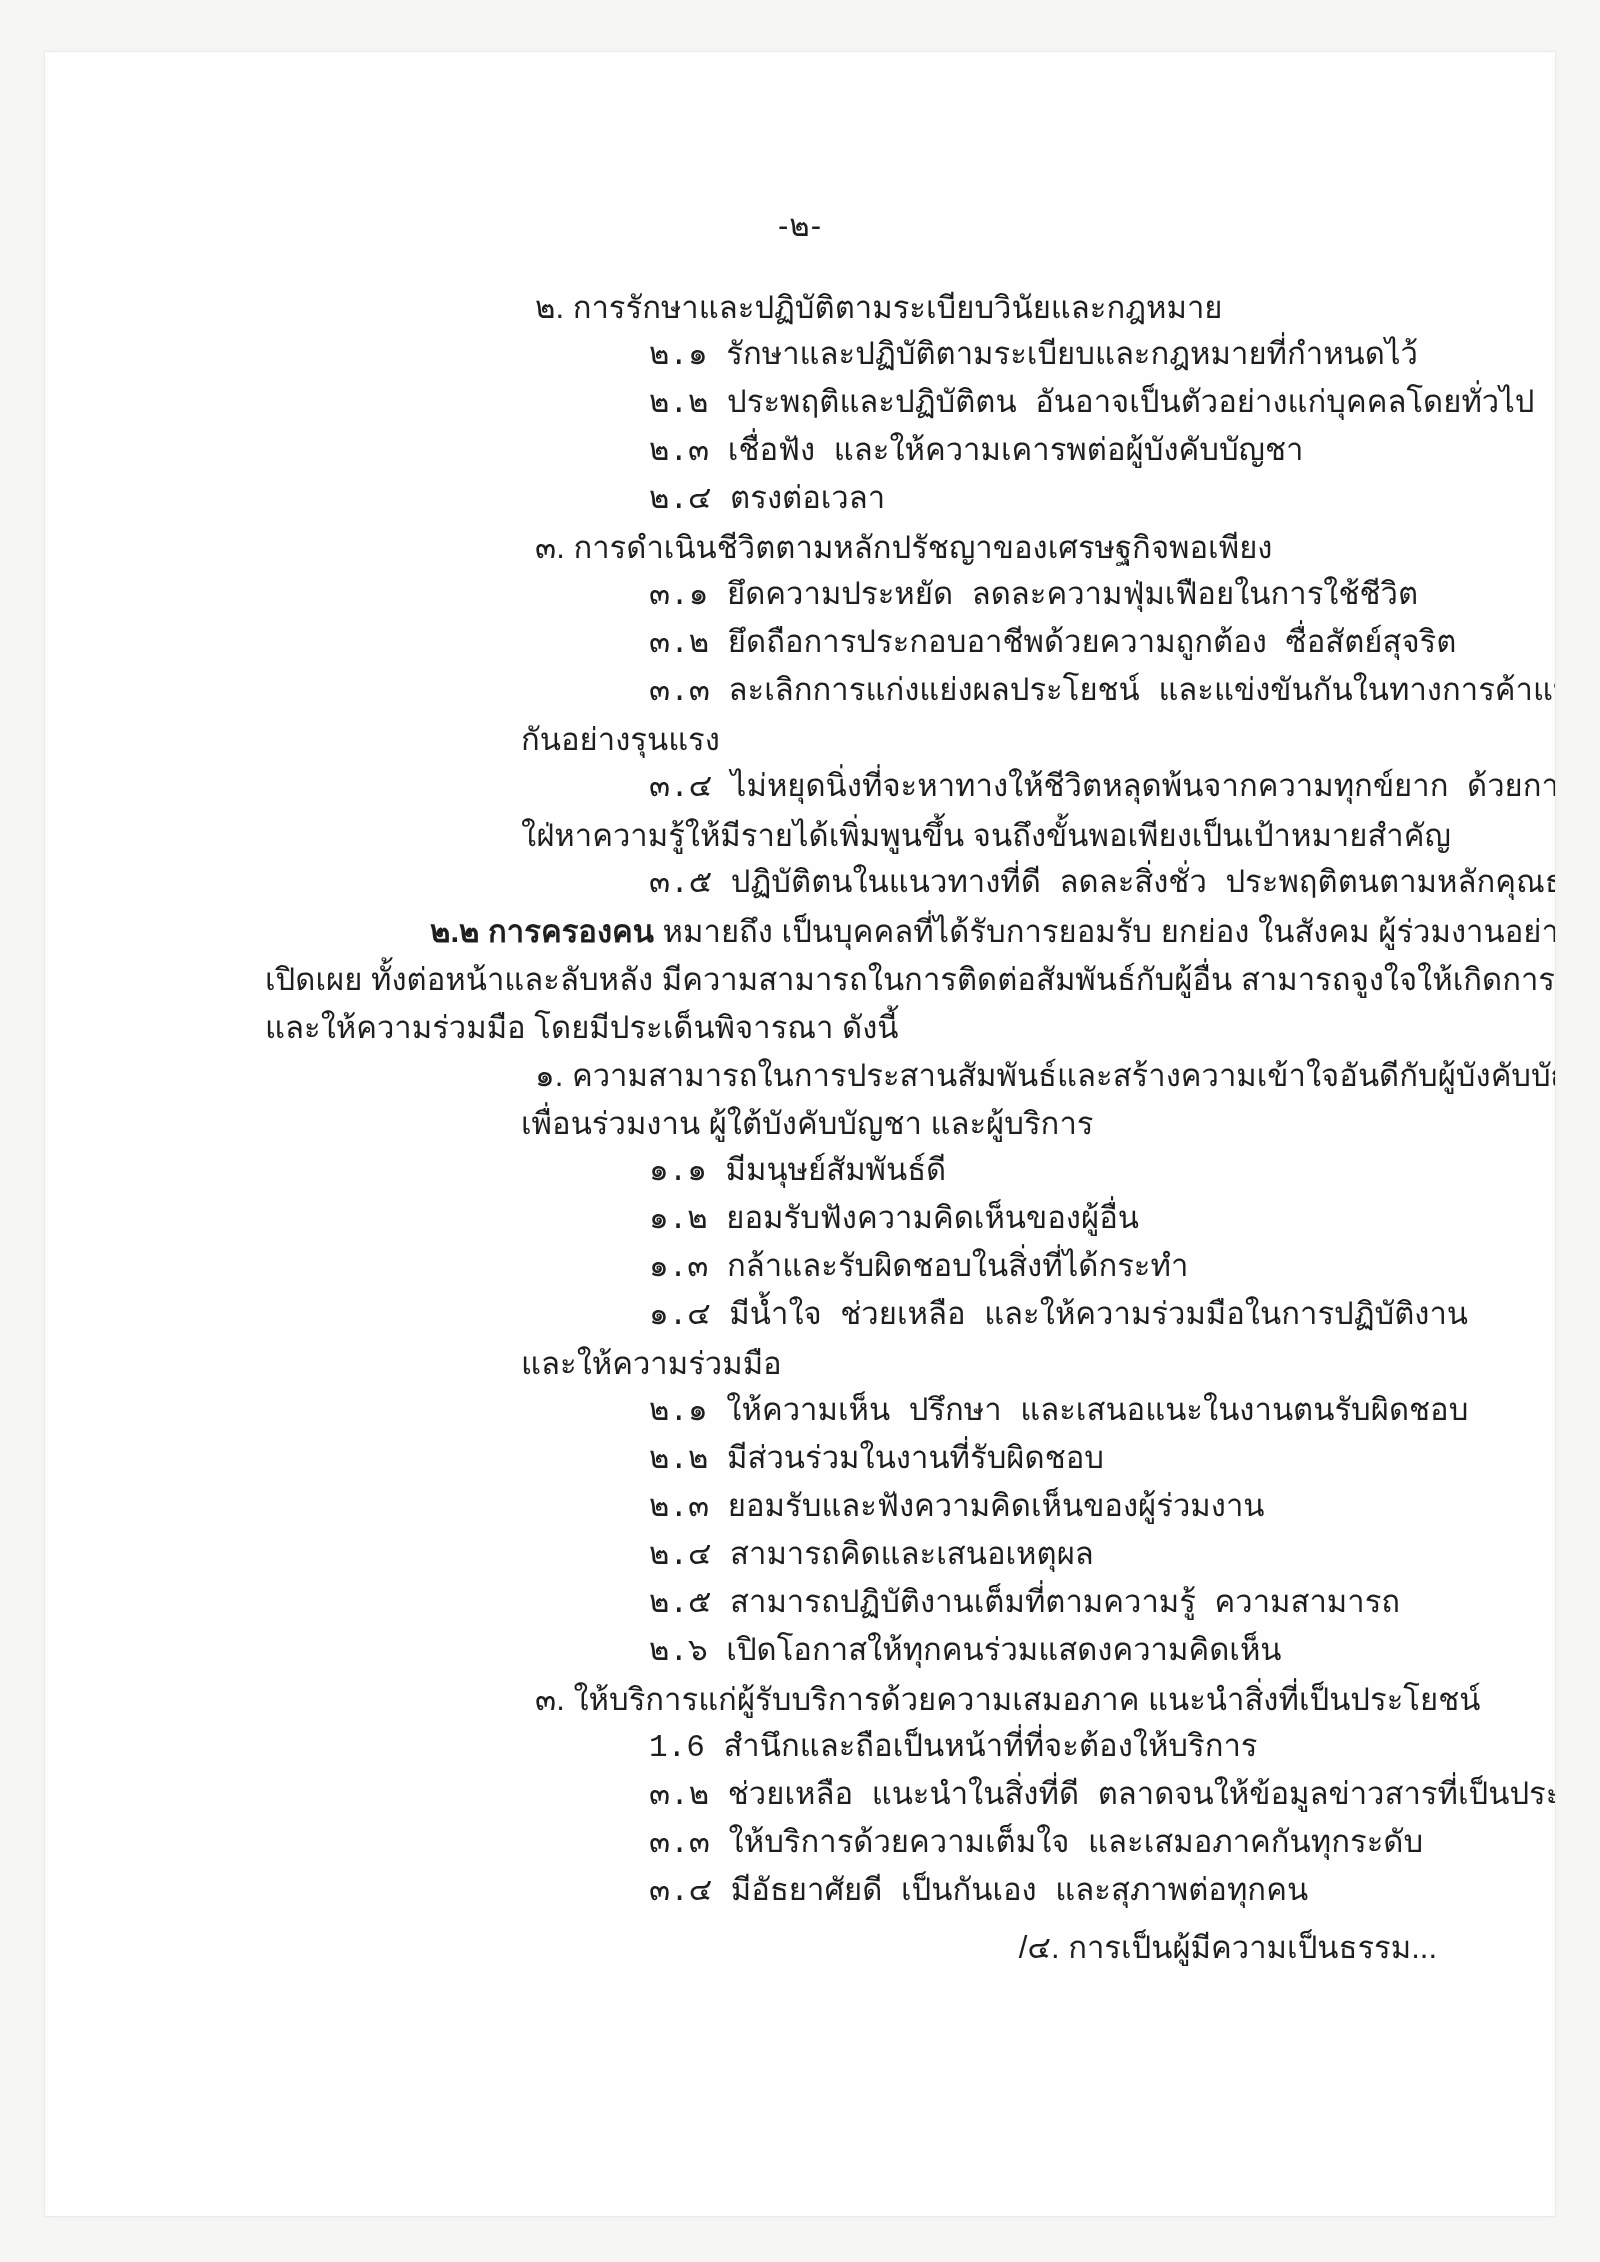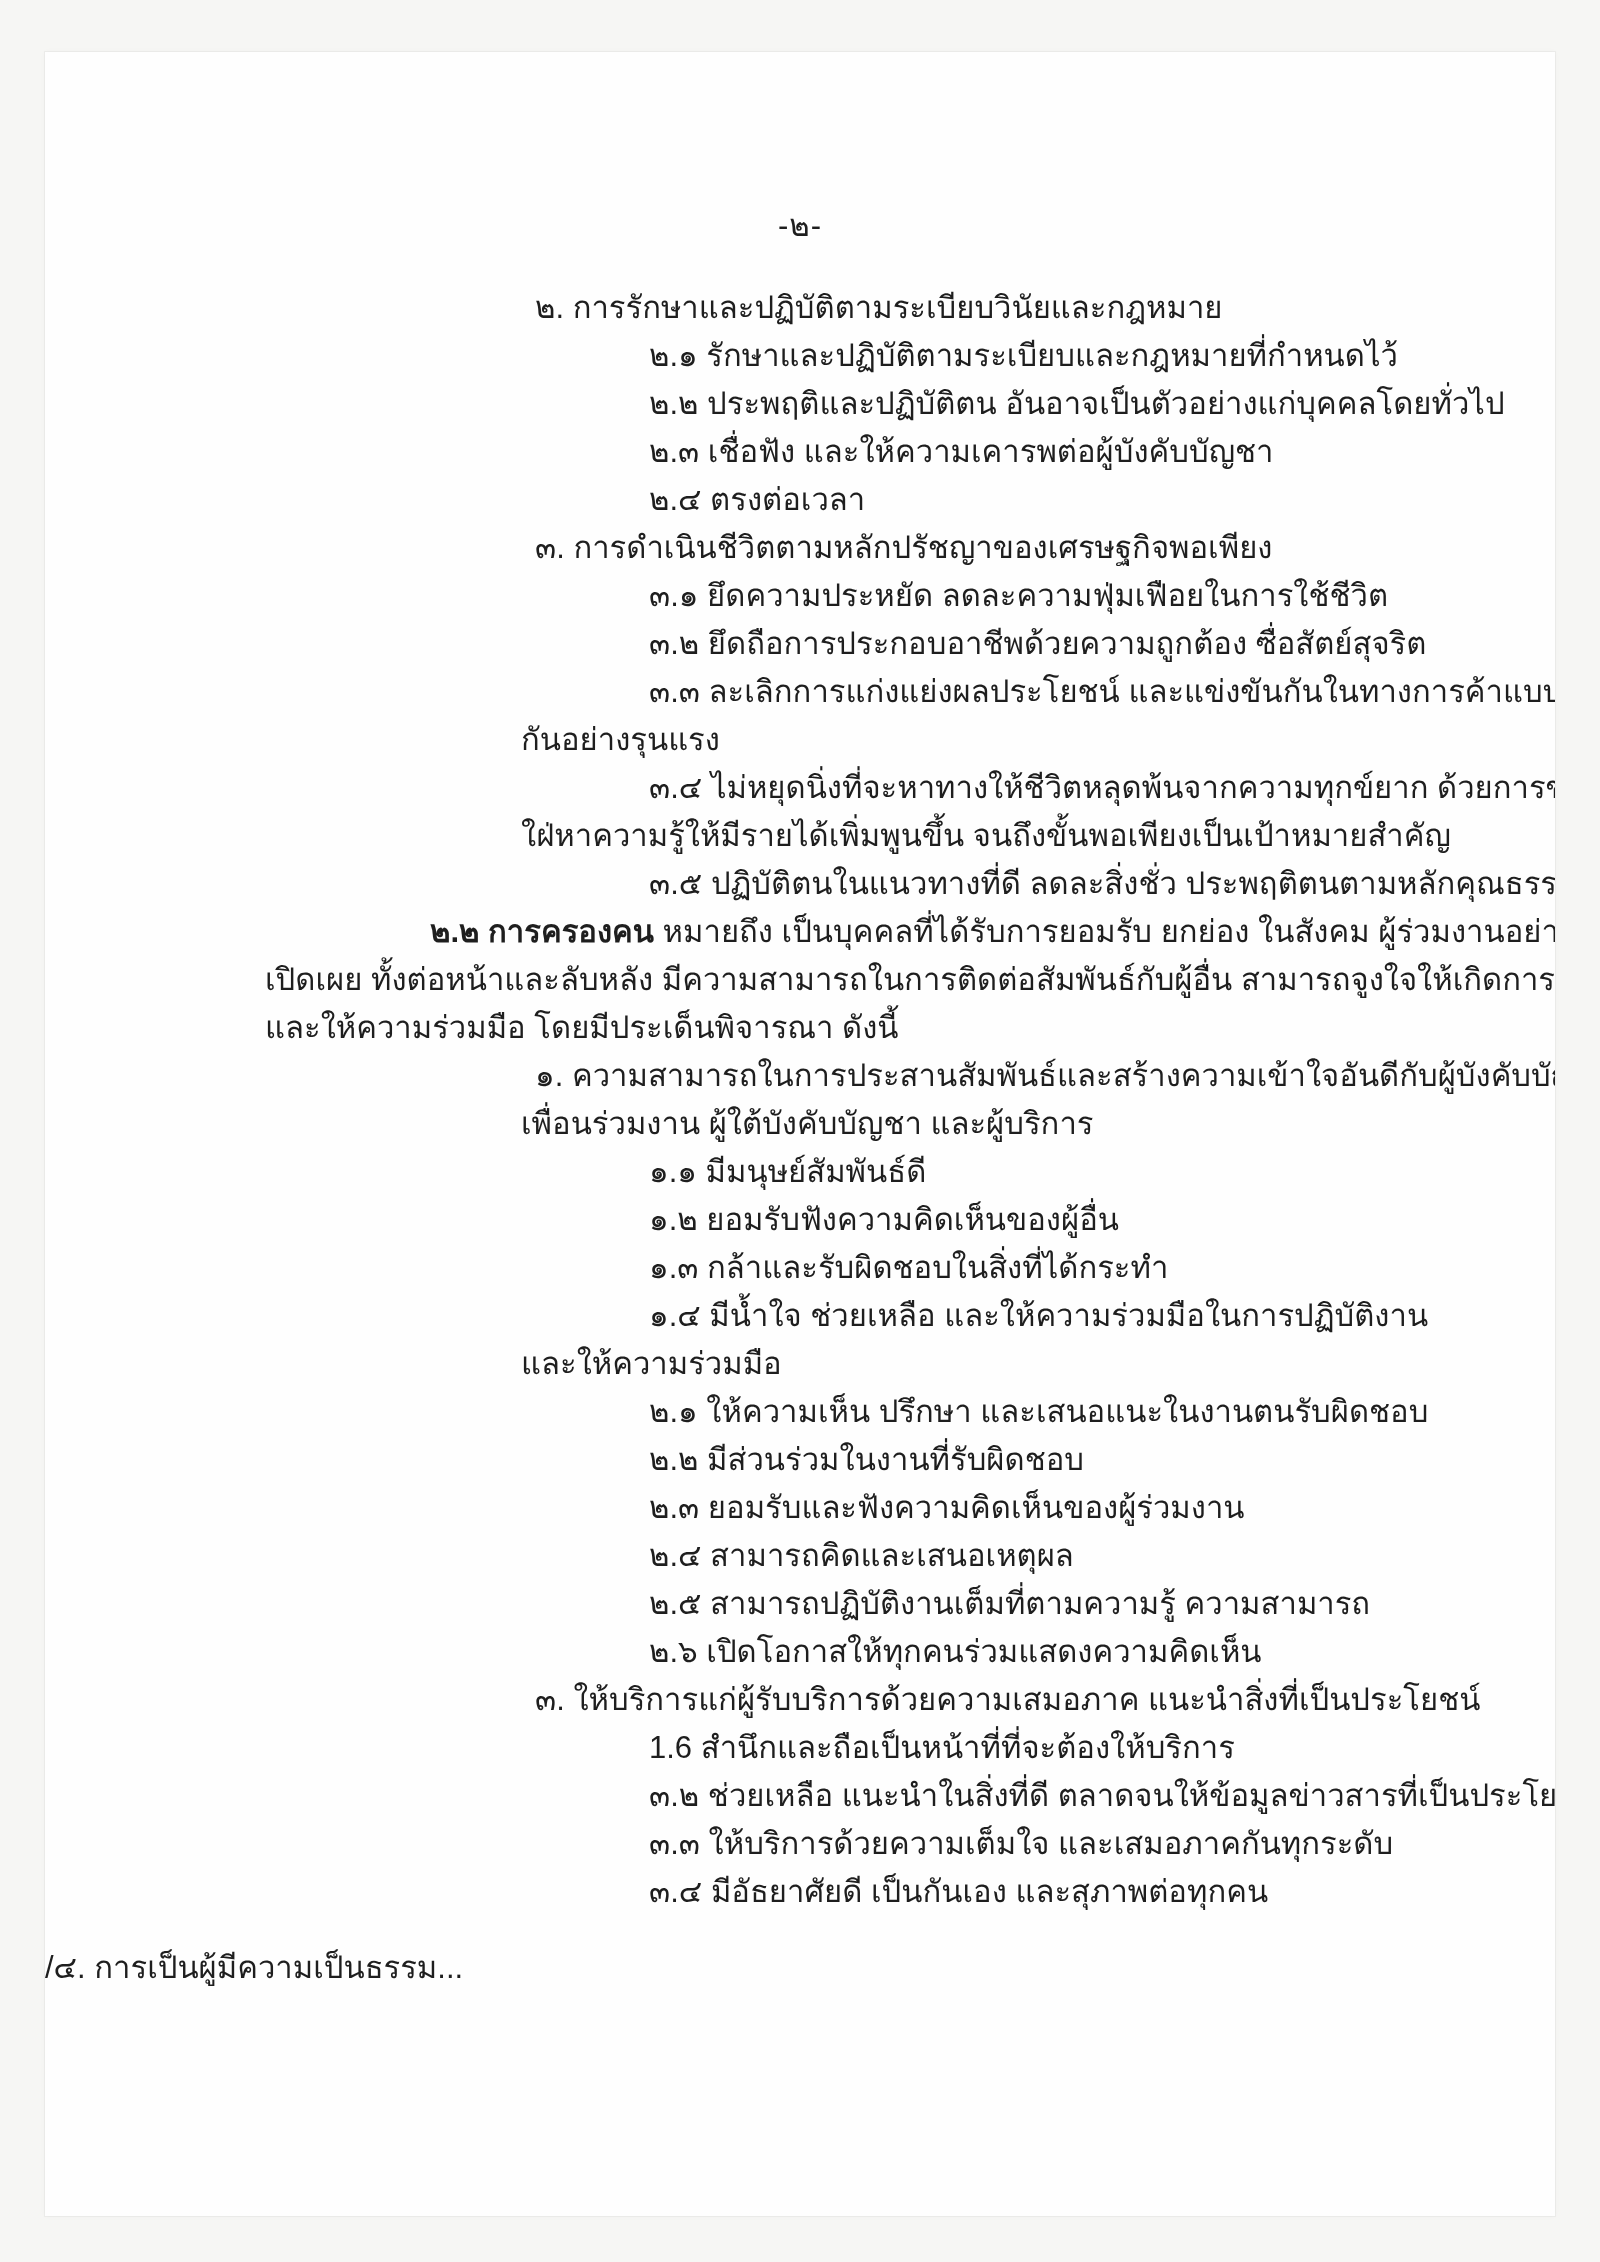--- a/index.html
+++ b/index.html
@@ -18,25 +18,25 @@
   .pageno{
     margin-top:150px;text-align:center;line-height:48px;
     letter-spacing:1px;
   }
   .body{margin-top:34px;}
   .line{line-height:48px;height:48px;white-space:nowrap;}
   .i-para{margin-left:220px;}
   .i-first{margin-left:385px;}
   .i-main{margin-left:490px;}
   .i-cont{margin-left:476px;}
-  .i-sub{margin-left:604px;}
+  .i-sub{margin-left:604px;font-family:Liberation Mono, monospace;}
   .b{font-weight:bold;text-align:right;}
   .footer{
-    margin-top:28px;line-height:48px;height:48px;
-    text-align:left;padding-right:118px;white-space:nowrap;
+    margin-top:8px;line-height:48px;height:48px;
+    text-align:right;padding-right:118px;white-space:nowrap;
   }
 </style>
 </head>
 <body>
 
 <div class="page">
   <div class="doc">
 
     <div class="pageno">-๒-</div>
 

